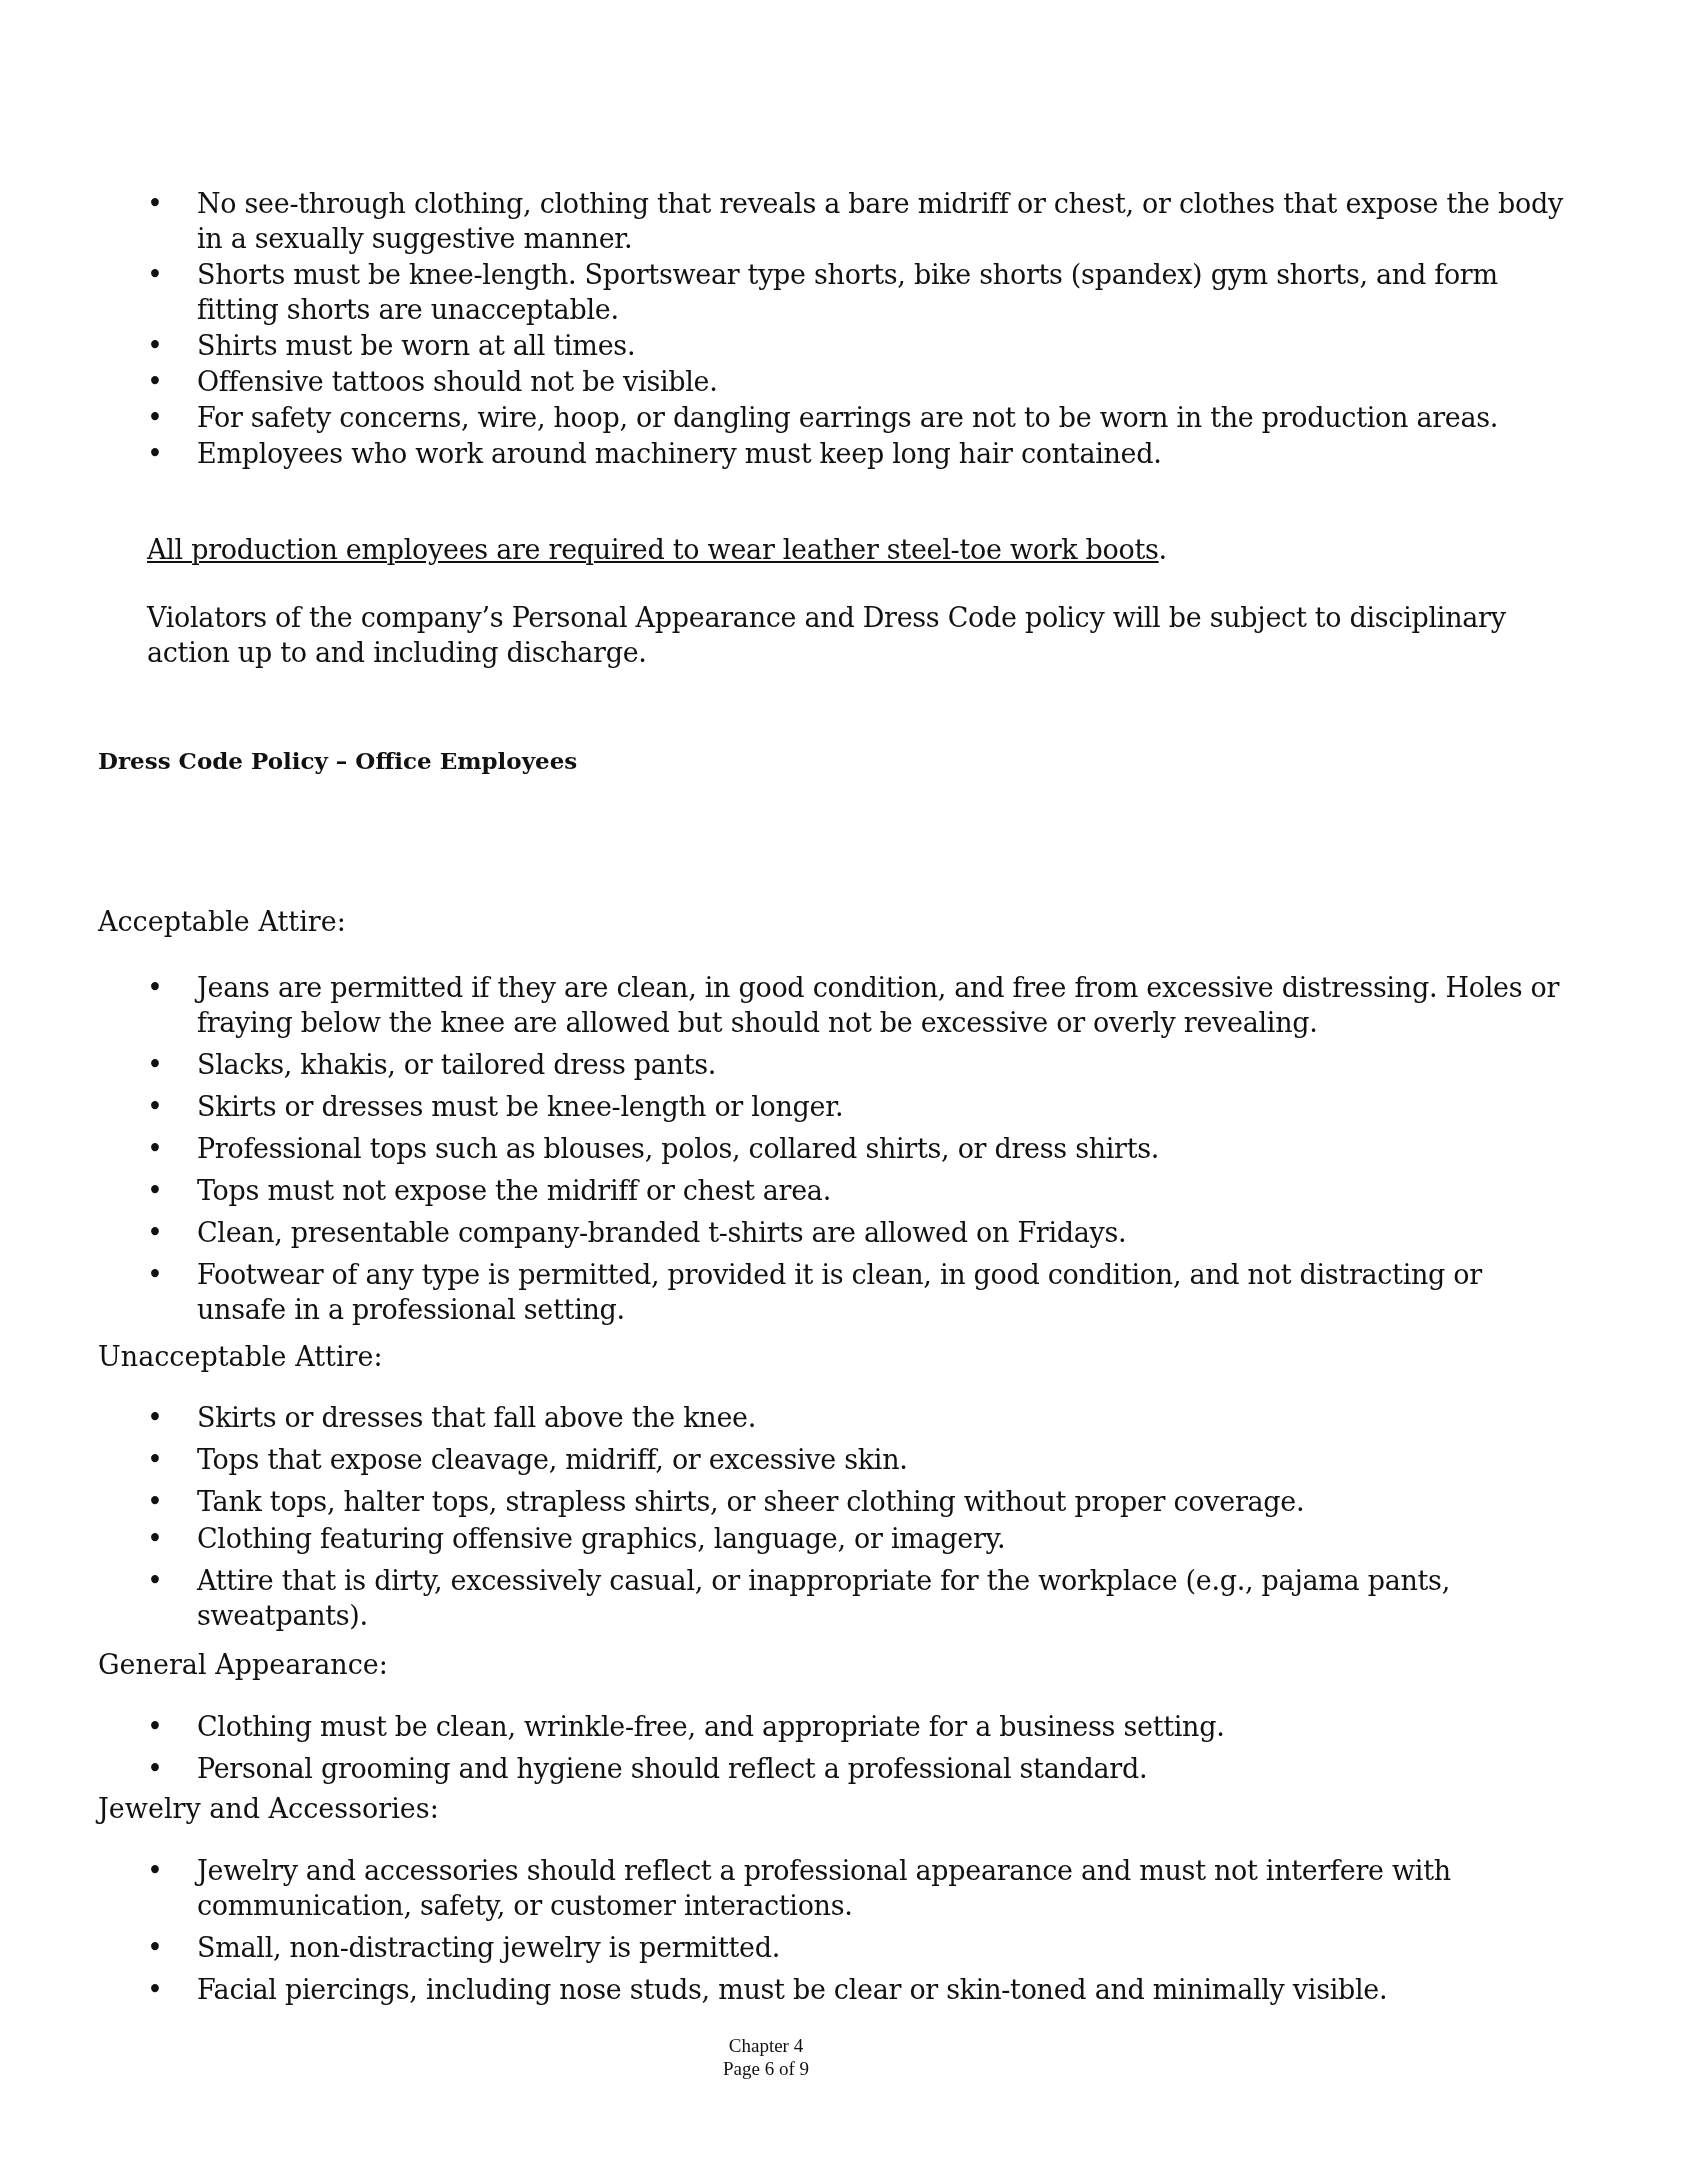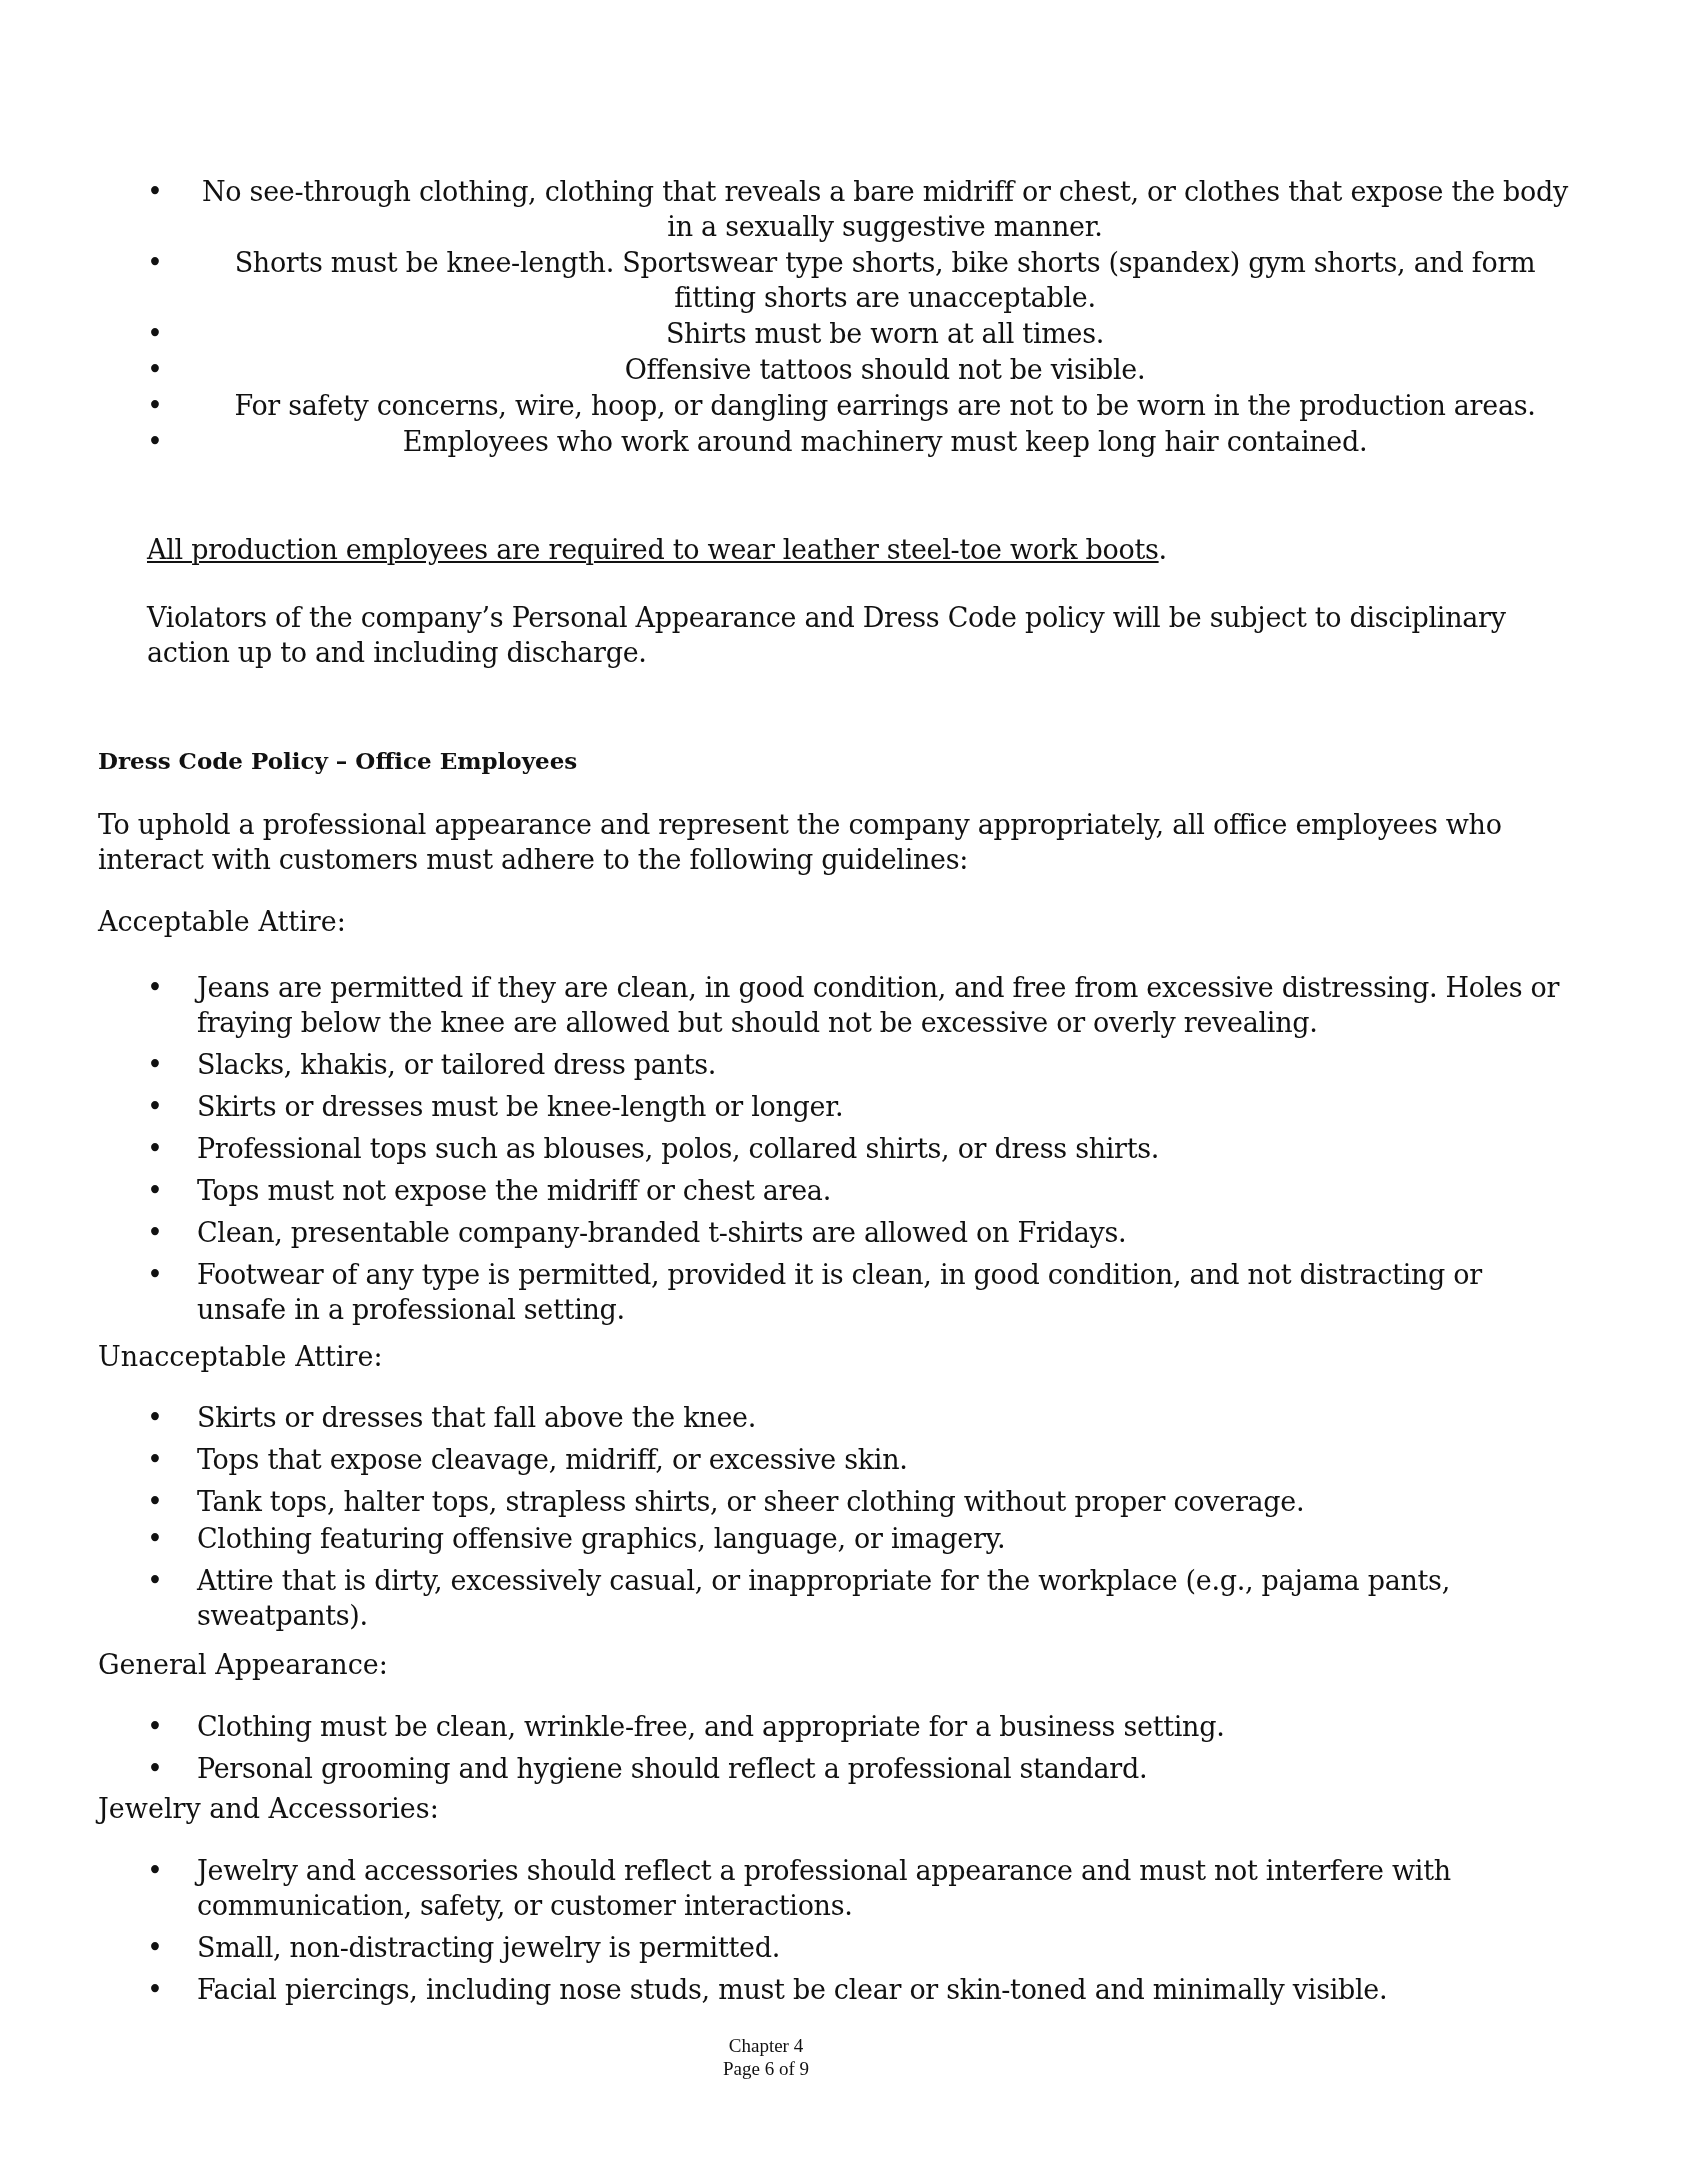--- a/index.html
+++ b/index.html
@@ -15,38 +15,37 @@
     .subhead { font-weight: normal; font-size: 27px; line-height: 34px; }
     .u { text-decoration: underline; }
     .footer { position: absolute; left: 0; width: 1532px; text-align: center; top: 2034px;
               font-size: 19px; line-height: 23px; font-family: "Liberation Serif", serif; }
   </style>
 </head>
 <body>
 
 <div class="page">
 
-  <ul class="bl txt" style="top:174px;text-align:center;">
+  <ul class="bl txt" style="top:186px;">
     <li>No see-through clothing, clothing that reveals a bare midriff or chest, or clothes that expose the body in a sexually suggestive manner.</li>
     <li style="margin-top:1px;">Shorts must be knee-length.  Sportswear type shorts, bike shorts (spandex) gym shorts, and form fitting shorts are unacceptable.</li>
     <li style="margin-top:1px;">Shirts must be worn at all times.</li>
     <li style="margin-top:1px;">Offensive tattoos should not be visible.</li>
     <li style="margin-top:1px;">For safety concerns, wire, hoop, or dangling earrings are not to be worn in the production areas.</li>
     <li style="margin-top:1px;">Employees who work around machinery must keep long hair contained.</li>
   </ul>
 
   <div class="abs txt" style="left:147px; top:532px; width:1436px;">
     <span class="u">All production employees are required to wear leather steel-toe work boots</span><span>.</span>
   </div>
 
   <div class="abs txt" style="left:147px; top:600px; width:1436px;">Violators of the company’s Personal Appearance and Dress Code policy will be subject to disciplinary action up to and including discharge.</div>
 
   <div class="abs heading" style="left:98px; top:743px;">Dress Code Policy – Office Employees</div>
 
-  <div class="abs txt" style="left:98px; top:807px; width:1465px;">To uphold a professional appearance and represent the company appropriately, all office employees who interact with customers must adhere to the following guidelines:</div>
 
   <div class="abs subhead" style="left:98px; top:905px;">Acceptable Attire:</div>
 
   <ul class="bl txt" style="top:970px; width:1426px;">
     <li>Jeans are permitted if they are clean, in good condition, and free from excessive distressing. Holes or fraying below the knee are allowed but should not be excessive or overly revealing.</li>
     <li style="margin-top:7px;">Slacks, khakis, or tailored dress pants.</li>
     <li style="margin-top:7px;">Skirts or dresses must be knee-length or longer.</li>
     <li style="margin-top:7px;">Professional tops such as blouses, polos, collared shirts, or dress shirts.</li>
     <li style="margin-top:7px;">Tops must not expose the midriff or chest area.</li>
     <li style="margin-top:7px;">Clean, presentable company-branded t-shirts are allowed on Fridays.</li>

